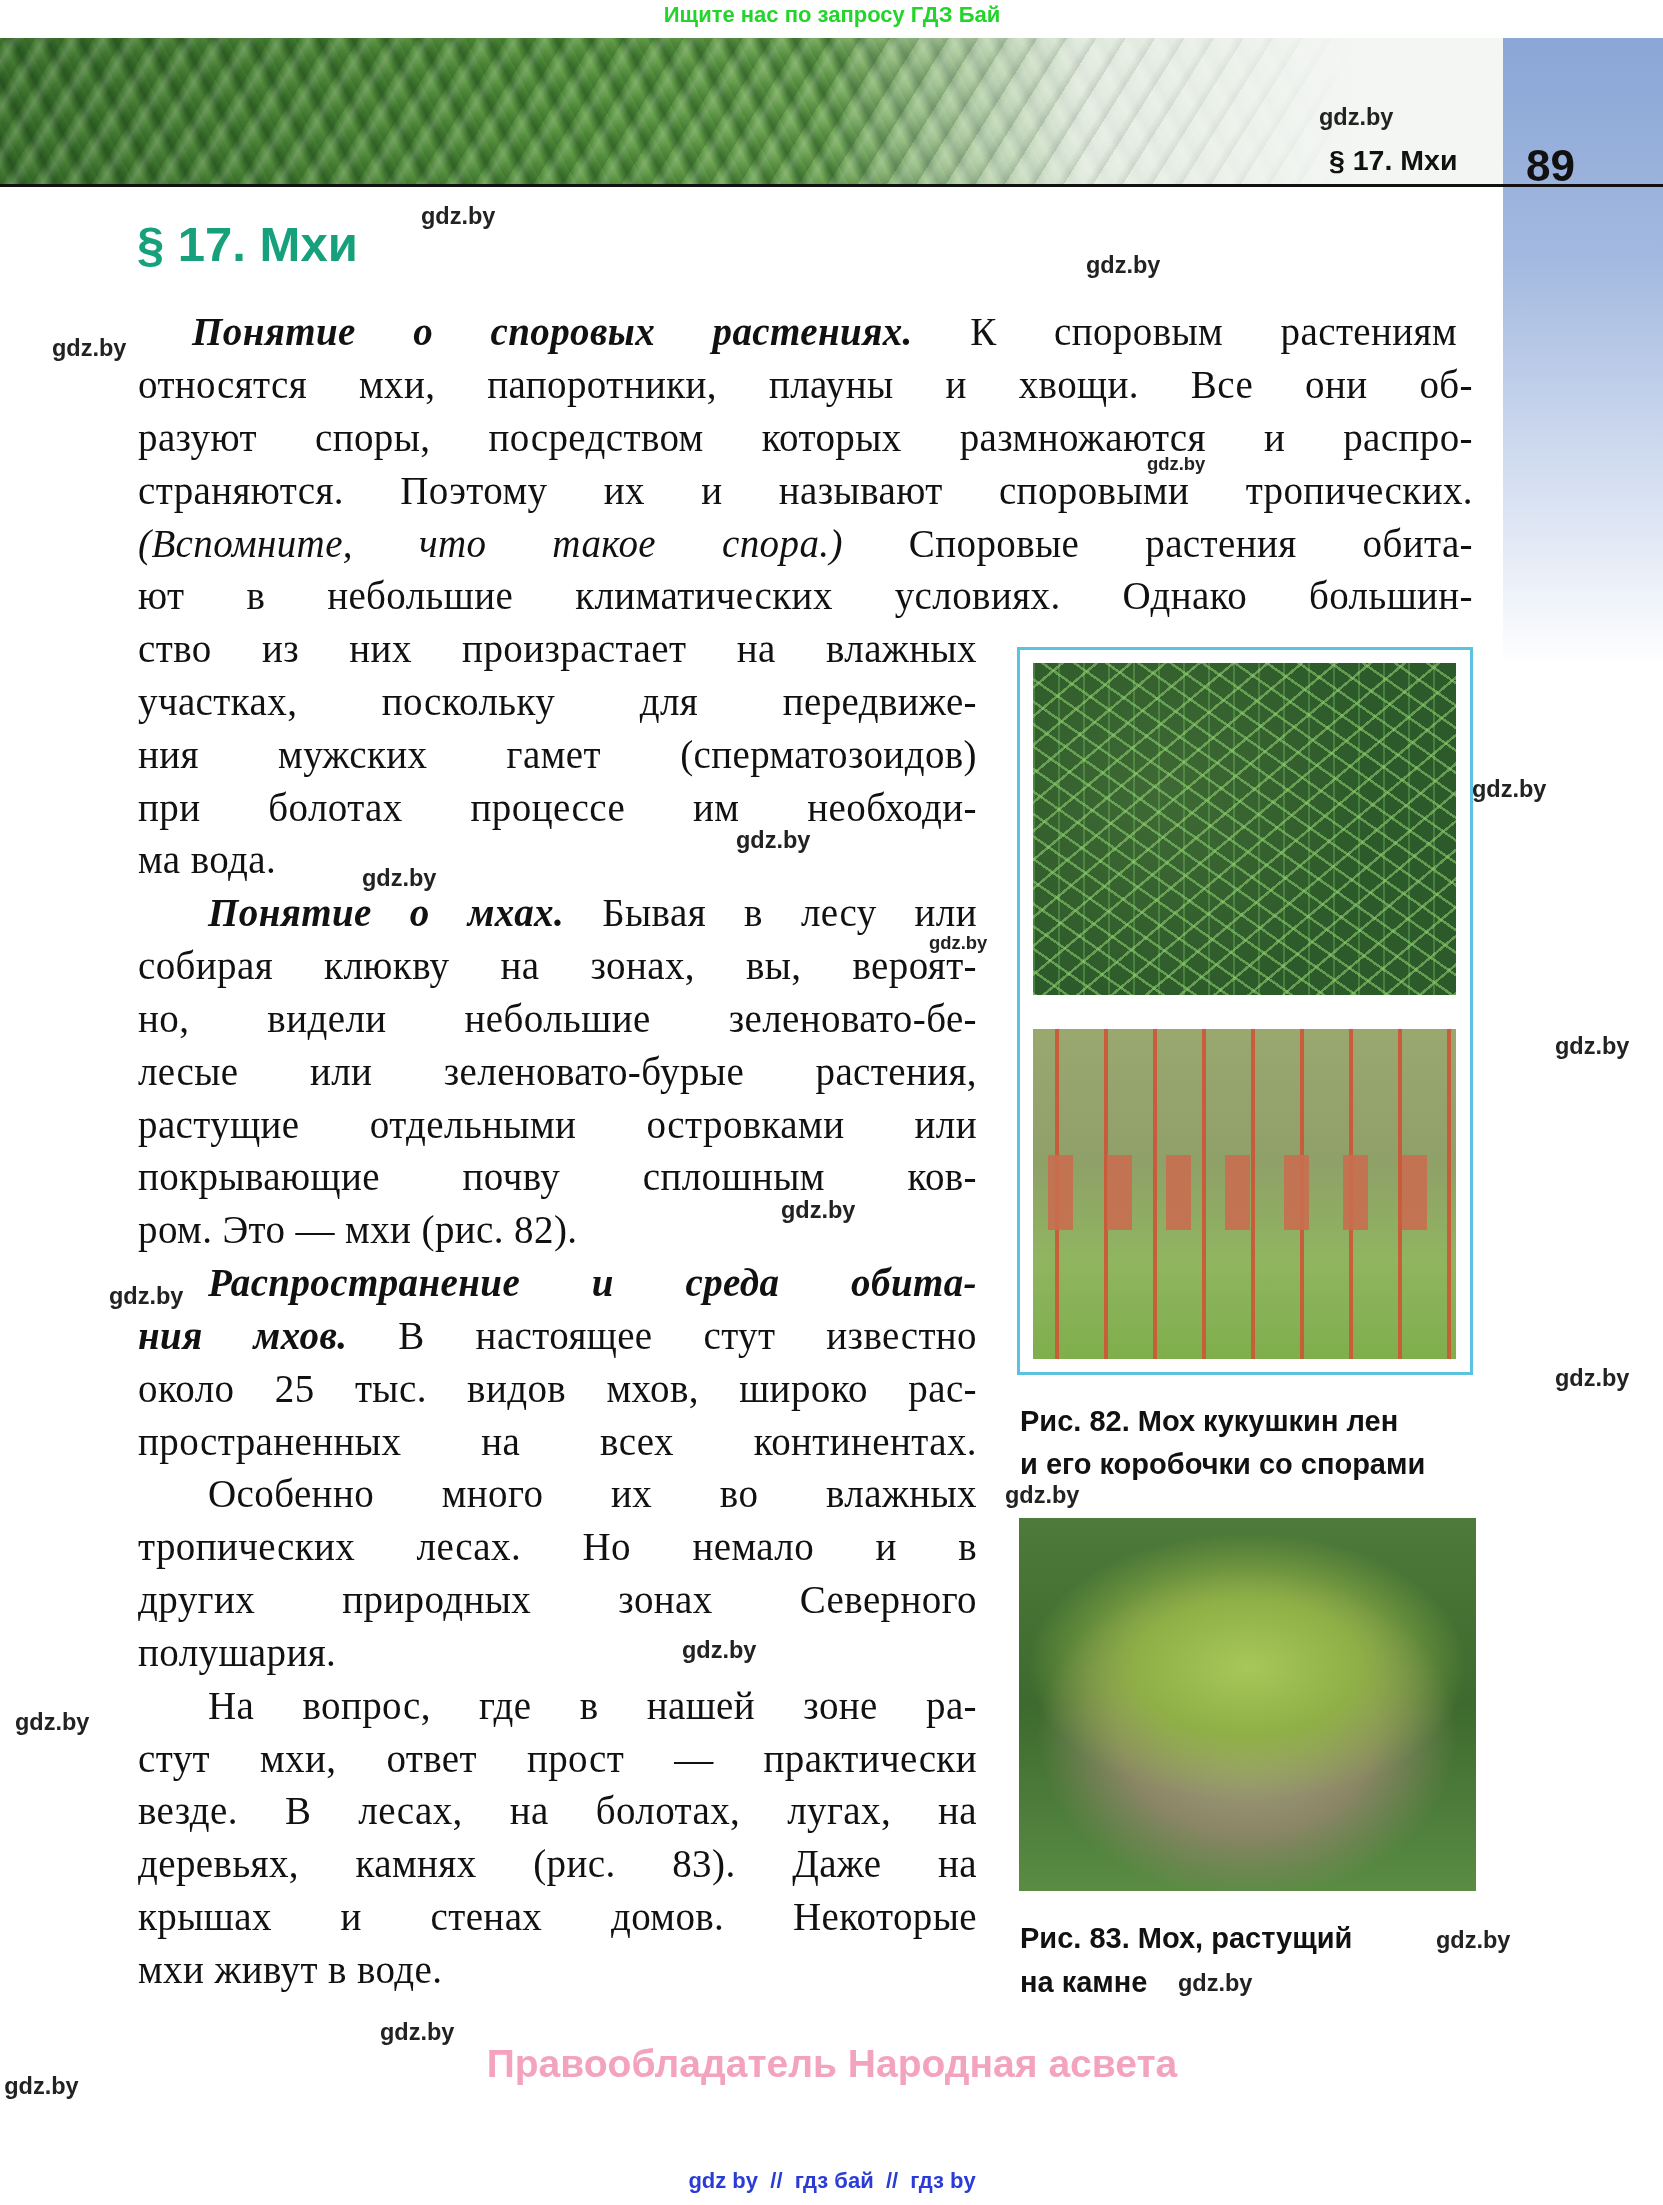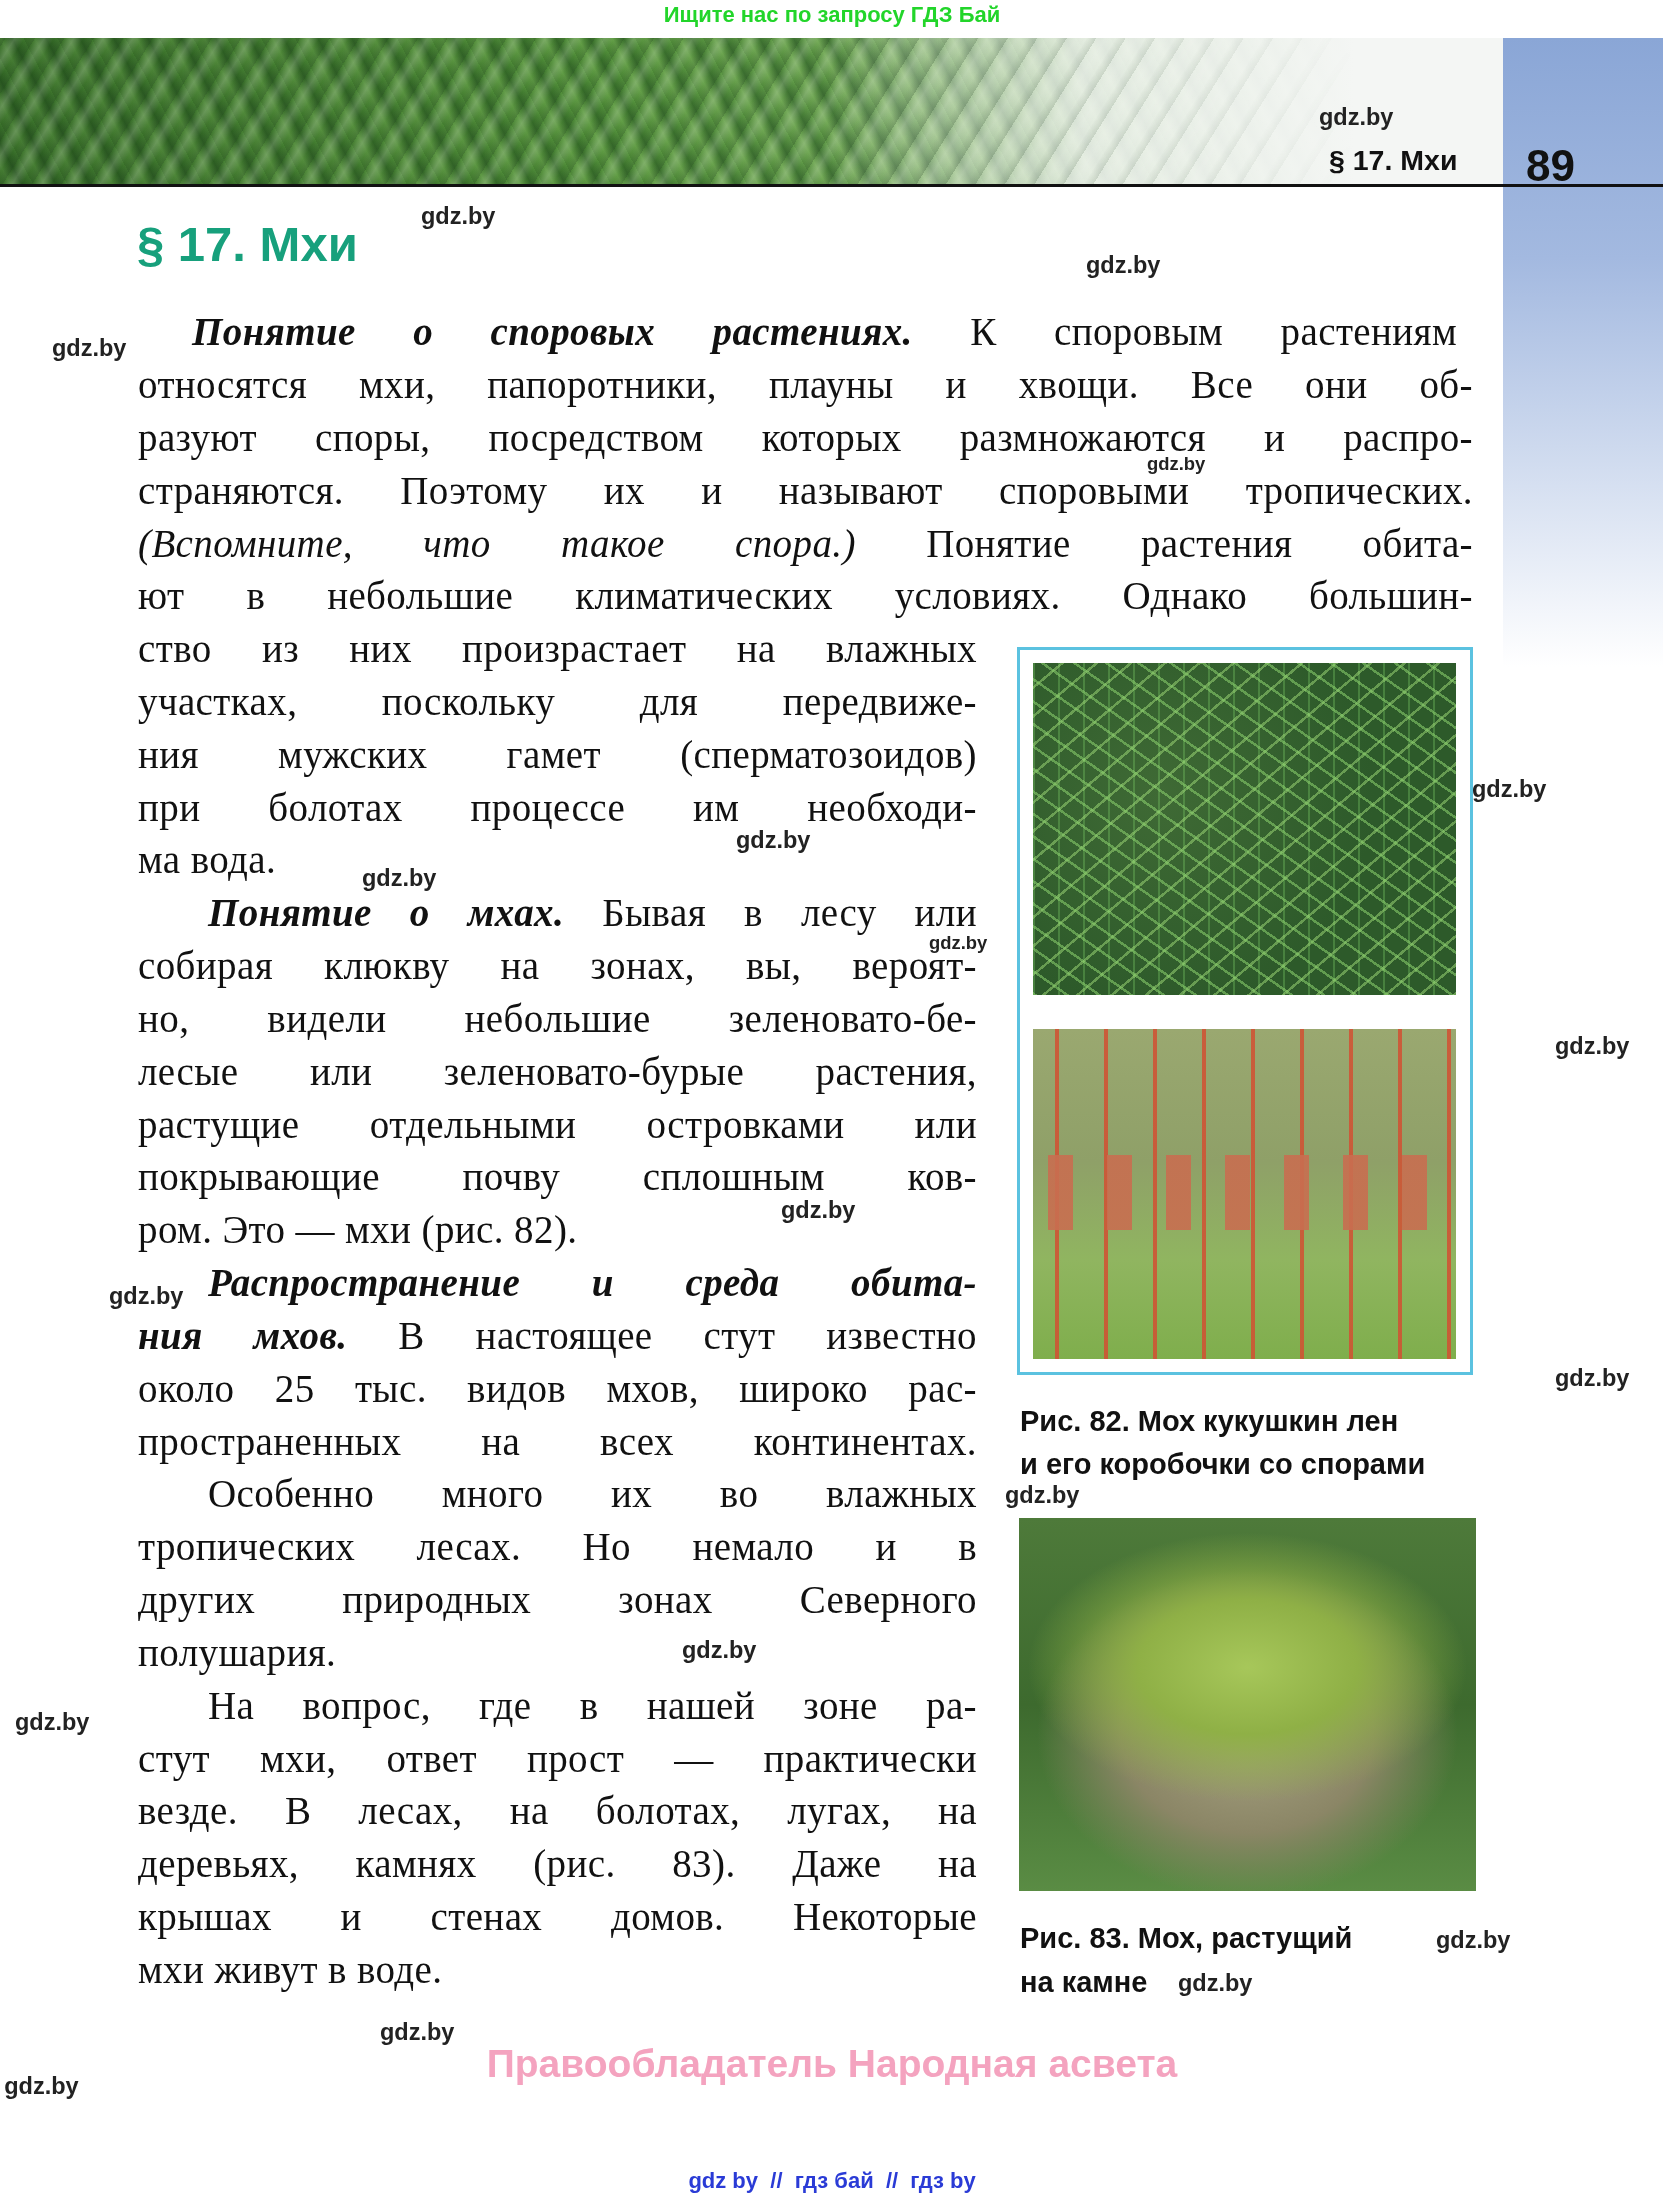--- a/index.html
+++ b/index.html
@@ -86,21 +86,21 @@
 <div class="abs wm" style="left:1436px;top:1927px">gdz.by</div>
 <div class="abs wm" style="left:1178px;top:1970px">gdz.by</div>
 <div class="abs wm" style="left:380px;top:2019px">gdz.by</div>
 <div class="abs wm" style="left:4.2px;top:2073px">gdz.by</div>
 
 <div class="body-text">
   <div class="line full" style="top:305px;left:192px;width:1265px"><span class="ital-b">Понятие о споровых растениях.</span><span> К споровым растениям</span></div>
   <div class="line full" style="top:358px">относятся мхи, папоротники, плауны и хвощи. Все они об-</div>
   <div class="line full" style="top:411px">разуют споры, посредством которых размножаются и распро-</div>
   <div class="line full" style="top:464px">страняются. Поэтому их и называют споровыми тропических.</div>
-  <div class="line full" style="top:517px"><span class="ital">(Вспомните, что такое спора.)</span><span> Понятие растения обита-</span></div>
+  <div class="line full" style="top:517px"><span class="ital">(Вспомните, что такое спора.)</span><span> Споровые растения обита-</span></div>
   <div class="line full" style="top:569px">ют в небольшие климатических условиях. Однако большин-</div>
   <div class="line narrow" style="top:622px">ство из них произрастает на влажных</div>
   <div class="line narrow" style="top:675px">участках, поскольку для передвиже-</div>
   <div class="line narrow" style="top:728px">ния мужских гамет (сперматозоидов)</div>
   <div class="line narrow" style="top:781px">при болотах процессе им необходи-</div>
   <div class="line" style="top:833px;left:138px;text-align:left;text-align-last:left">ма вода.</div>
 
   <div class="line" style="top:886px;left:208px;width:769px"><span class="ital-b">Понятие о мхах.</span><span> Бывая в лесу или</span></div>
   <div class="line narrow" style="top:939px">собирая клюкву на зонах, вы, вероят-</div>
   <div class="line narrow" style="top:992px">но, видели небольшие зеленовато-бе-</div>

